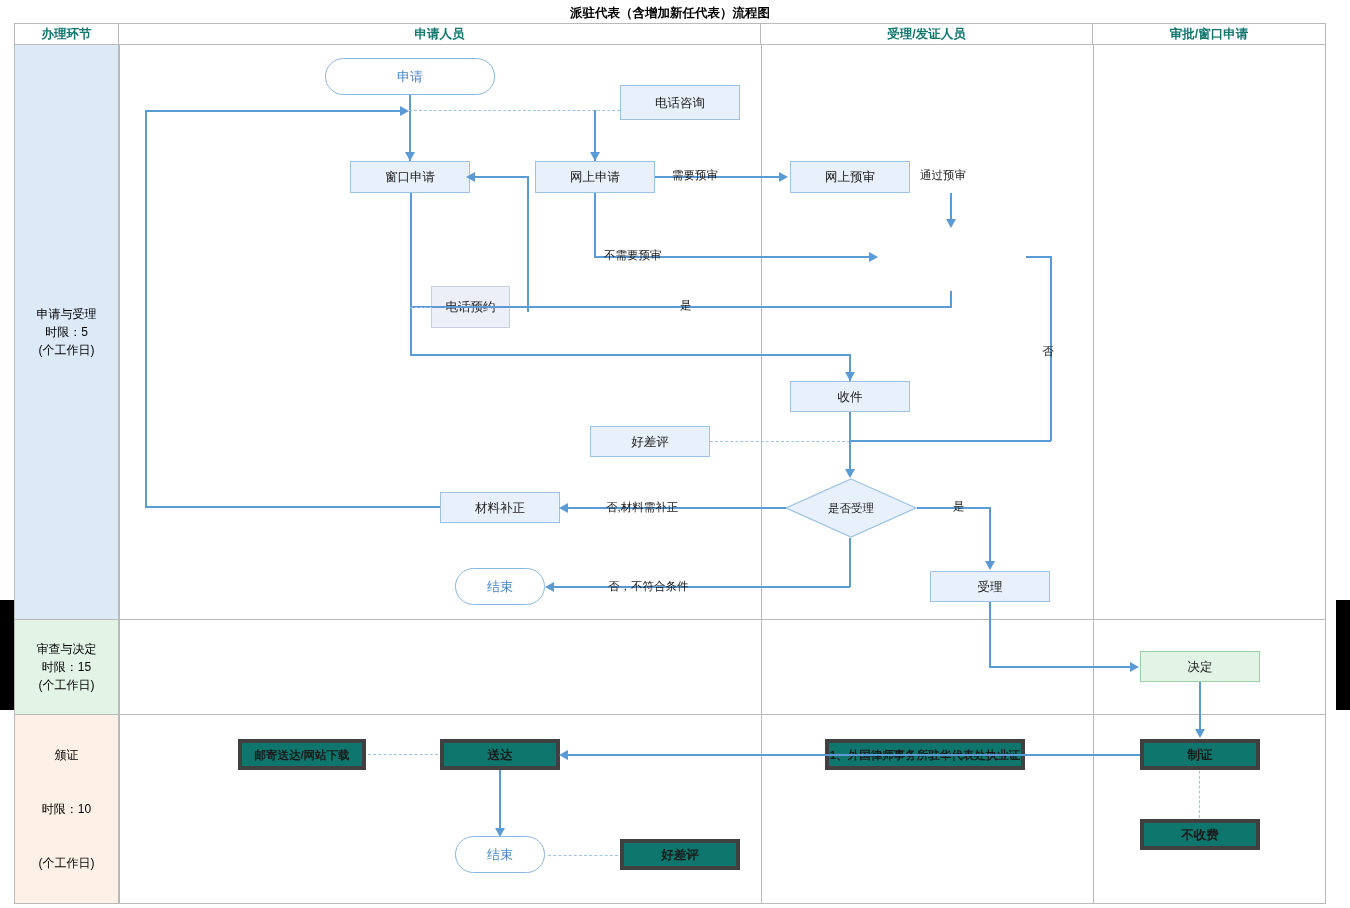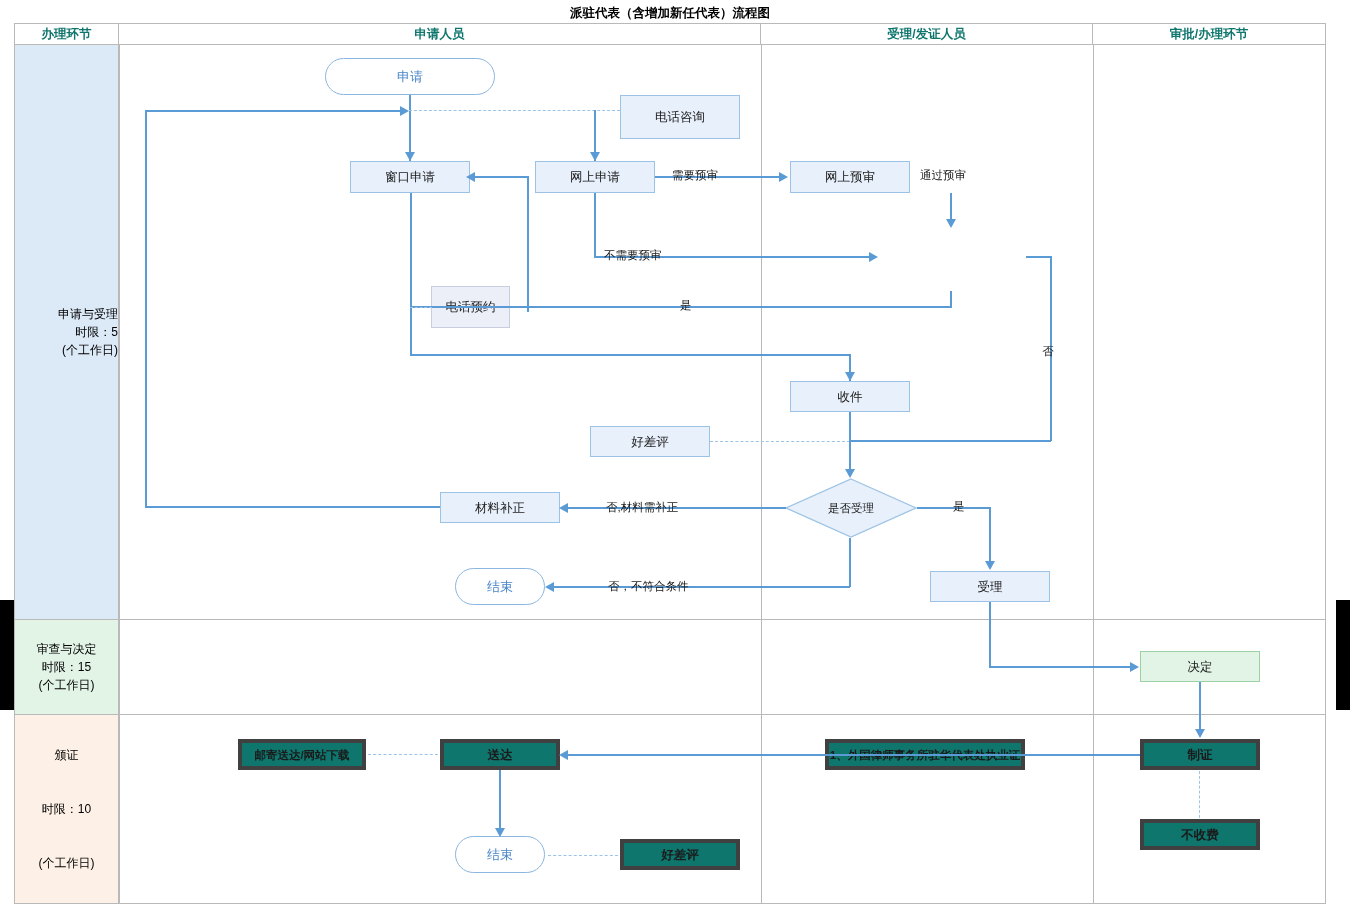--- a/index.html
+++ b/index.html
@@ -55,50 +55,50 @@
 
 <div id="page">
 
   <div class="frame"></div>
 
   <div class="title-bar">派驻代表（含增加新任代表）流程图</div>
 
   <div class="hdr sep" style="left:15px;width:104px;">办理环节</div>
   <div class="hdr sep" style="left:761px;width:332px;">受理/发证人员</div>
   <div class="hdr sep" style="left:119px;width:642px;">申请人员</div>
-  <div class="hdr" style="left:1093px;width:232px;">审批/办理环节</div>
+  <div class="hdr" style="left:1093px;width:232px;">审批/窗口申请</div>
 
   <div class="vdiv" style="left:119px;top:45px;height:858px;"></div>
   <div class="vdiv" style="left:761px;top:45px;height:574px;"></div>
   <div class="vdiv" style="left:761px;top:620px;height:283px;"></div>
   <div class="vdiv" style="left:1093px;top:45px;height:574px;"></div>
   <div class="vdiv" style="left:1093px;top:620px;height:283px;"></div>
 
   <div class="lane-row-sep" style="top:619px;"></div>
   <div class="lane-row-sep" style="top:714px;"></div>
 
-  <div class="lane-label" style="top:45px;height:574px;background:#dce9f7;align-items:flex-end;">
+  <div class="lane-label" style="top:45px;height:574px;background:#dce9f7;">
     <div>申请与受理</div>
     <div>时限：5</div>
     <div>(个工作日)</div>
   </div>
   <div class="lane-label" style="top:620px;height:94px;background:#e2f4e5;">
     <div>审查与决定</div>
     <div>时限：15</div>
     <div>(个工作日)</div>
   </div>
   <div class="lane-label" style="top:715px;height:188px;background:#fdf0e6;gap:36px;">
     <div>颁证</div>
     <div>时限：10</div>
     <div>(个工作日)</div>
   </div>
 
   <div class="node term" style="left:325px;top:58px;width:170px;height:37px;">申请</div>
 
-  <div class="node box" style="left:620px;top:95px;width:120px;height:44px;">电话咨询</div>
+  <div class="node box" style="left:620px;top:85px;width:120px;height:35px;">电话咨询</div>
 
   <div class="node box" style="left:350px;top:161px;width:120px;height:32px;">窗口申请</div>
 
   <div class="node box" style="left:535px;top:161px;width:120px;height:32px;">网上申请</div>
 
   <div class="node box" style="left:790px;top:161px;width:120px;height:32px;">网上预审</div>
 
   <div class="node box-plain" style="left:431px;top:286px;width:79px;height:42px;">电话预约</div>
 
 

